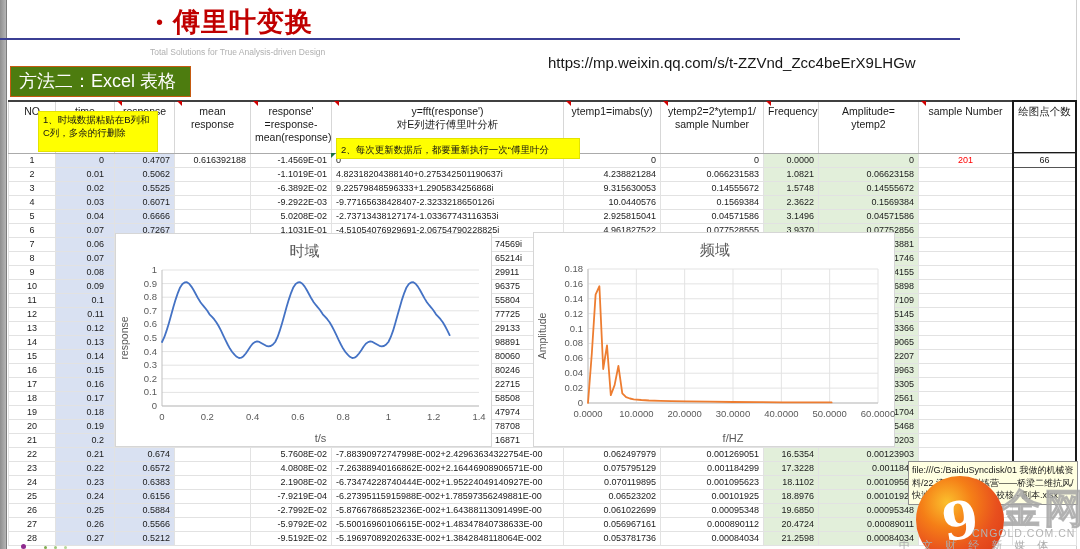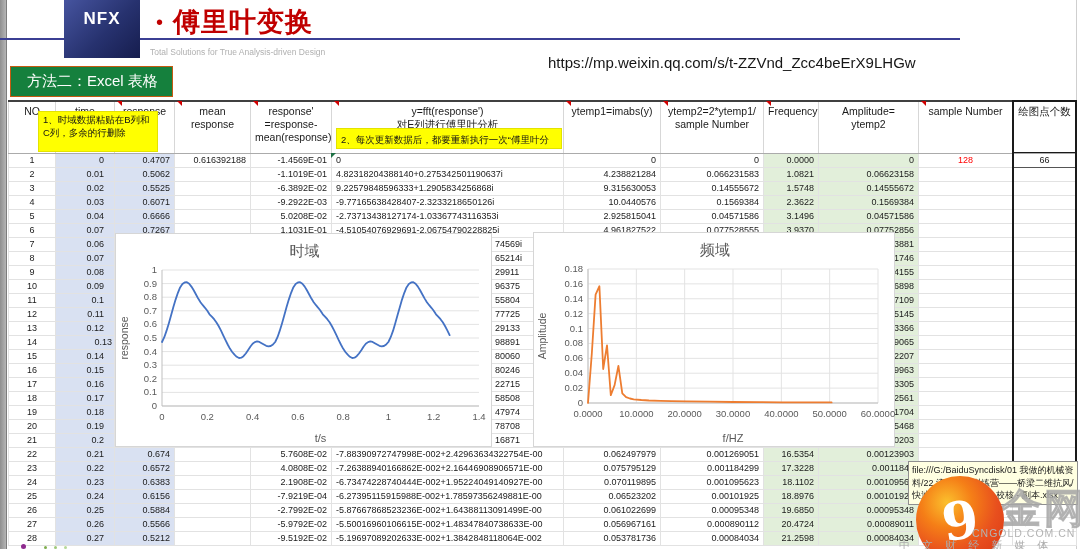--- a/index.html
+++ b/index.html
@@ -12,22 +12,22 @@
 
   .top-rule { position:absolute; left:0; top:38px; width:960px; height:2px; background:#3b3f94; }
   .nfx-logo { position:absolute; left:64px; top:0; width:76px; height:58px;
     background:linear-gradient(135deg,#46549f 0%,#27326f 55%,#161d4e 100%);
     color:#fff; font-weight:bold; font-size:17px; text-align:center; padding-top:9px; letter-spacing:1px; }
   .title-row { position:absolute; left:156px; top:4px; display:flex; align-items:center; }
   .title-bullet { color:#c00000; font-size:20px; margin-right:10px; }
   .page-title { color:#c00000; font-size:27px; font-weight:bold; letter-spacing:1px; }
   .subtitle { position:absolute; left:150px; top:47px; font-size:8.5px; color:#b0b0b0; }
   .url-text { position:absolute; left:548px; top:54px; font-size:15px; color:#161616; }
-  .method-badge { position:absolute; left:10px; top:66px; height:31px; background:#15803d;
-    border:1px solid #c55a11; color:#fdfdfd; font-size:15px; line-height:28px; padding:0 14px 0 16px; }
+  .method-badge { position:absolute; left:10px; top:66px; height:31px; background:#4d7c0f;
+    border:1px solid #c55a11; color:#fdfdfd; font-size:18px; line-height:28px; padding:0 14px 0 8px; }
 
   
   #sheet { position:absolute; left:8px; top:100px; width:1068px; border-collapse:collapse;
     table-layout:fixed; font-size:9px; color:#1a1a1a; z-index:1; }
   #sheet td, #sheet th { border:1px solid #e2e2e2; overflow:hidden; white-space:nowrap; padding:0 4px; }
   #sheet thead th { height:52px; font-weight:normal; font-size:10.5px; text-align:center;
     vertical-align:top; padding-top:3px; white-space:pre-line; line-height:1.25;
     border-top:2px solid #404040; border-bottom:1px solid #ababab; border-left:1px solid #d7d7d7; border-right:1px solid #d7d7d7; background:#fff; }
   #sheet tbody td { height:14px; line-height:13px; }
   .al-c { text-align:center; }
@@ -39,21 +39,21 @@
   .frag { text-align:left; padding-left:163px !important; }
   .grn-corner { position:absolute; left:331px; top:153px; width:0; height:0;
     border-top:5px solid #1e7145; border-right:5px solid transparent; z-index:2; }
 
   .comment-tri { position:absolute; top:101px; width:0; height:0;
     border-top:5px solid #d00000; border-left:5px solid transparent; z-index:3; }
 
   .note { position:absolute; background:#FFFF00; color:#141414; font-size:9.5px; line-height:1.35;
     padding:2px 4px; z-index:4; border:1px solid #e3e300; }
   #note1 { left:38px; top:111px; width:120px; height:41px; }
-  #note2 { left:336px; top:128px; width:226px; height:21px; white-space:nowrap; overflow:hidden; line-height:17px; }
+  #note2 { left:336px; top:138px; width:244px; height:21px; white-space:nowrap; overflow:hidden; line-height:17px; }
 
   .chart { position:absolute; background:#fff; border:1px solid #d6d6d6; z-index:5; }
   #chart1 { left:115px; top:233px; width:377px; height:214px; }
   #chart2 { left:533px; top:232px; width:362px; height:215px; }
 
   .plotbox { position:absolute; left:1012px; top:100px; width:65px; height:368px;
     border:2px solid #1a1a1a; border-bottom:none; z-index:6; pointer-events:none; }
   .plotbox .hline1 { position:absolute; left:0; top:50px; width:100%; height:1px; background:#1a1a1a; }
   .plotbox .hline2 { position:absolute; left:0; top:65px; width:100%; height:1px; background:#555; }
 
@@ -75,21 +75,20 @@
 </style>
 </head>
 <body>
 
 <div id="screen">
 
   <div class="left-strip"></div>
   <div class="right-strip"></div>
   <div class="top-rule"></div>
 
-  <div class="nfx-logo">NFX</div>
   <div class="title-row">
     <span class="title-bullet">•</span>
     <span class="page-title">傅里叶变换</span>
   </div>
   <div class="subtitle">Total Solutions for True Analysis-driven Design</div>
   <div class="url-text">https://mp.weixin.qq.com/s/t-ZZVnd_Zcc4beErX9LHGw</div>
   <div class="method-badge">方法二：Excel 表格</div>
 
   <table id="sheet">
       <colgroup>
@@ -132,21 +131,21 @@
           <td class="al-c">1</td>
           <td class="al-r bg-lav" style="padding-right: 10px;">0</td>
           <td class="al-r bg-lav">0.4707</td>
           <td class="al-r">0.616392188</td>
           <td class="al-r">-1.4569E-01</td>
           <td class="al-l">0</td>
           <td class="al-r">0</td>
           <td class="al-r">0</td>
           <td class="al-r bg-grn">0.0000</td>
           <td class="al-r bg-grn">0</td>
-          <td class="al-c red-num">128</td>
+          <td class="al-c red-num">201</td>
           <td class="al-c">66</td>
         </tr>
         <tr>
           <td class="al-c">2</td>
           <td class="al-r bg-lav" style="padding-right: 10px;">0.01</td>
           <td class="al-r bg-lav">0.5062</td>
           <td class="al-r"></td>
           <td class="al-r">-1.1019E-01</td>
           <td class="al-l">4.82318204388140+0.275342501190637i</td>
           <td class="al-r">4.238821284</td>
@@ -305,21 +304,21 @@
           <td class="al-l frag">29133</td>
           <td class="al-r"></td>
           <td class="al-r"></td>
           <td class="al-r bg-grn"></td>
           <td class="al-r bg-grn">3366</td>
           <td class="al-c"></td>
           <td class="al-c"></td>
         </tr>
         <tr>
           <td class="al-c">14</td>
-          <td class="al-r bg-lav" style="padding-right: 2px;">0.13</td>
+          <td class="al-r bg-lav" style="padding-right: 10px;">0.13</td>
           <td class="al-r bg-lav"></td>
           <td class="al-r"></td>
           <td class="al-r"></td>
           <td class="al-l frag">98891</td>
           <td class="al-r"></td>
           <td class="al-r"></td>
           <td class="al-r bg-grn"></td>
           <td class="al-r bg-grn">9065</td>
           <td class="al-c"></td>
           <td class="al-c"></td>

